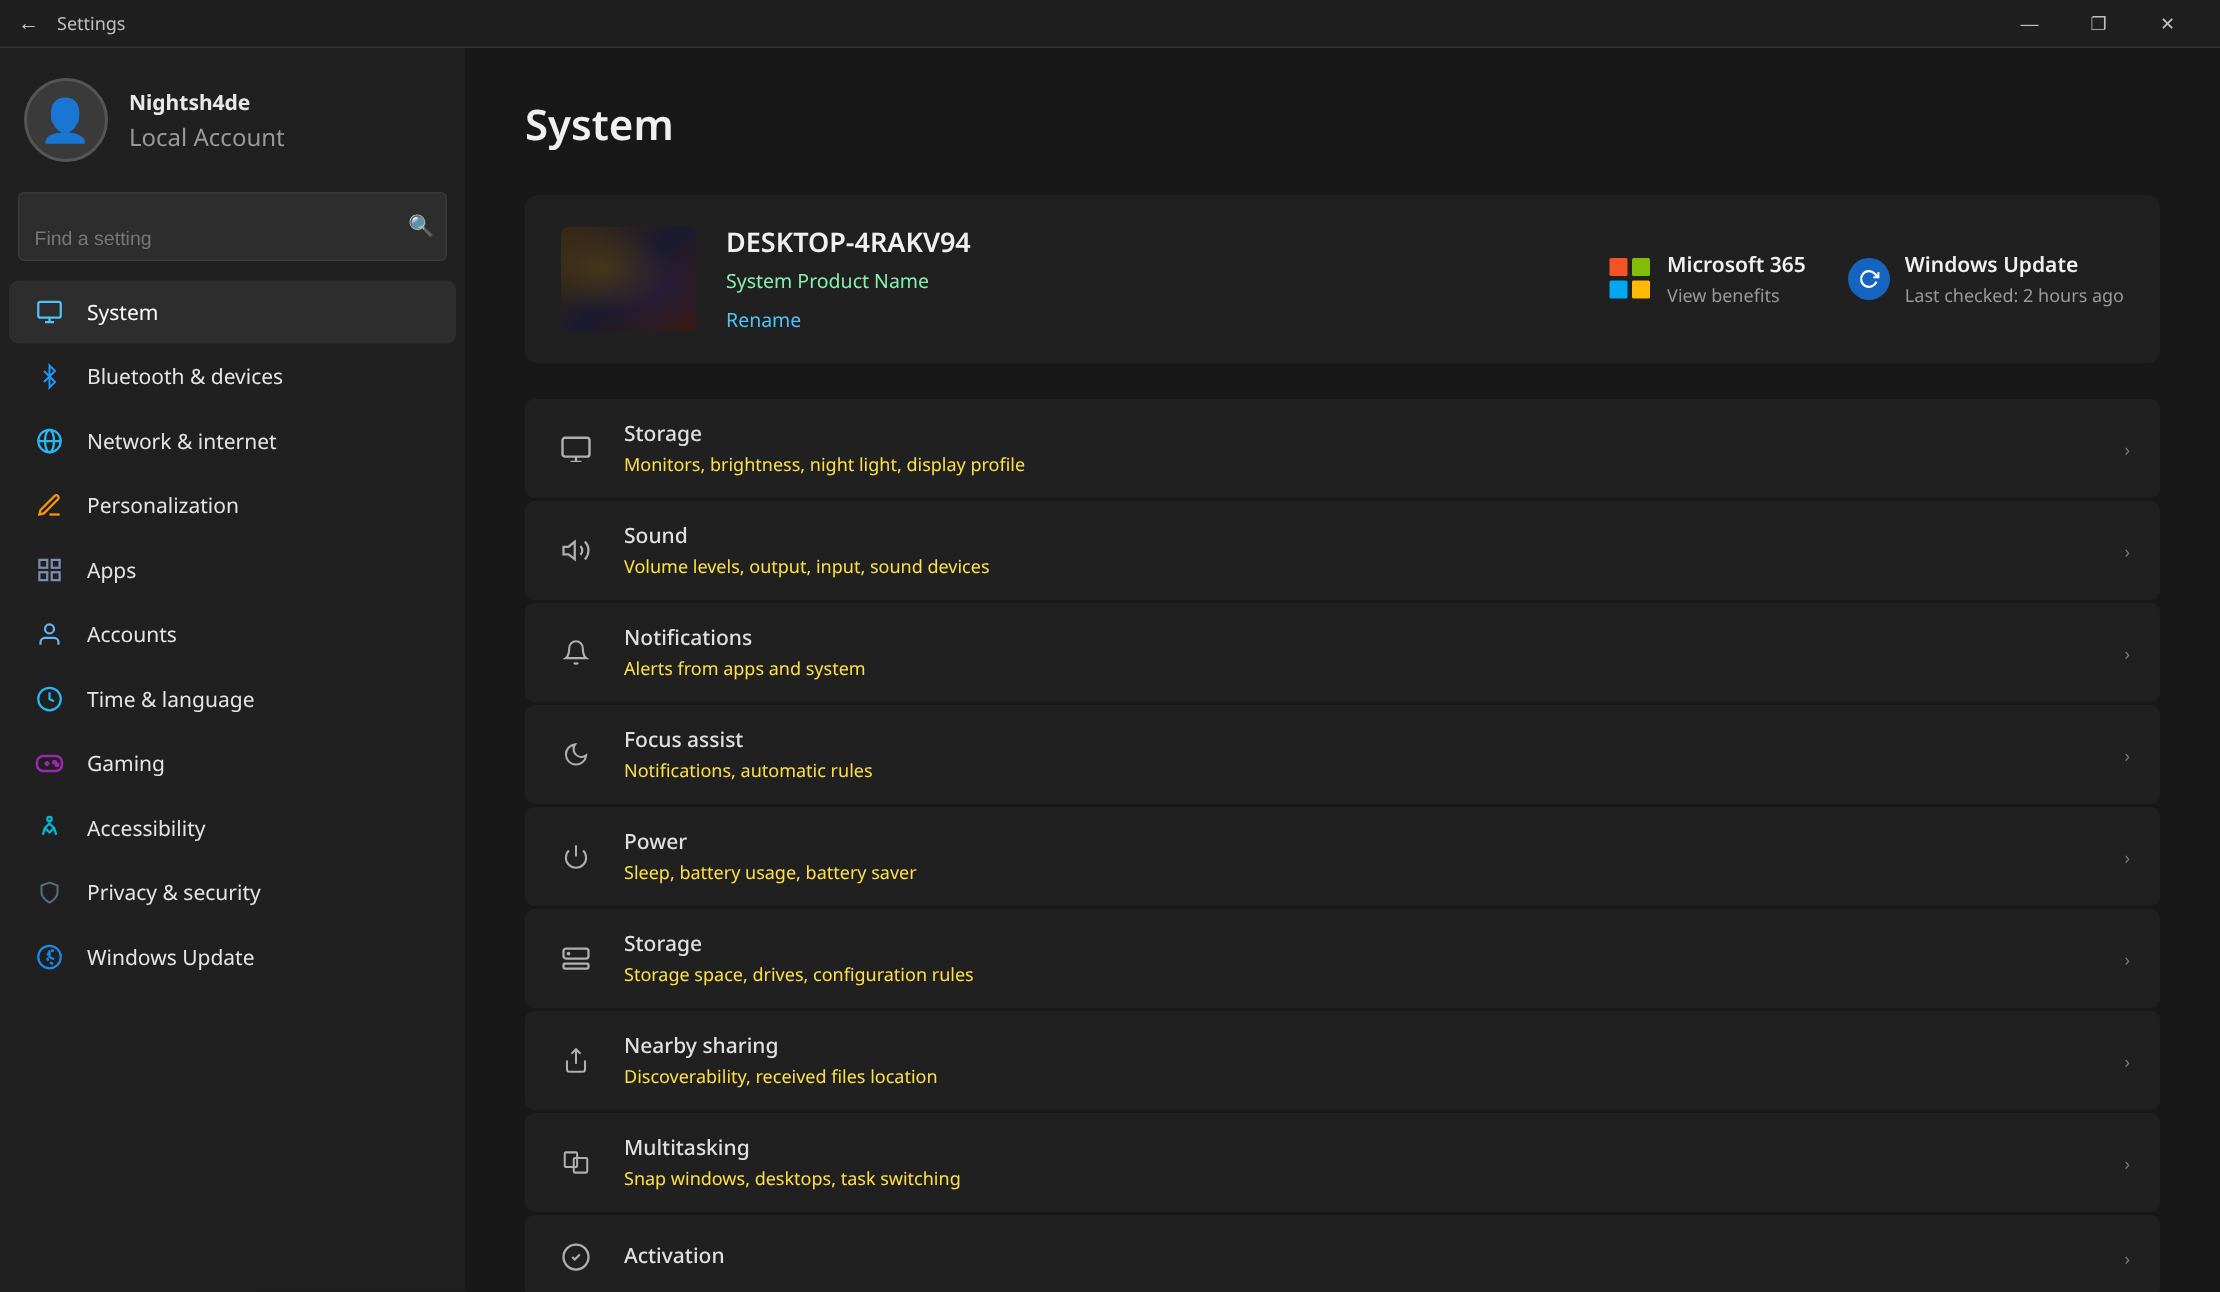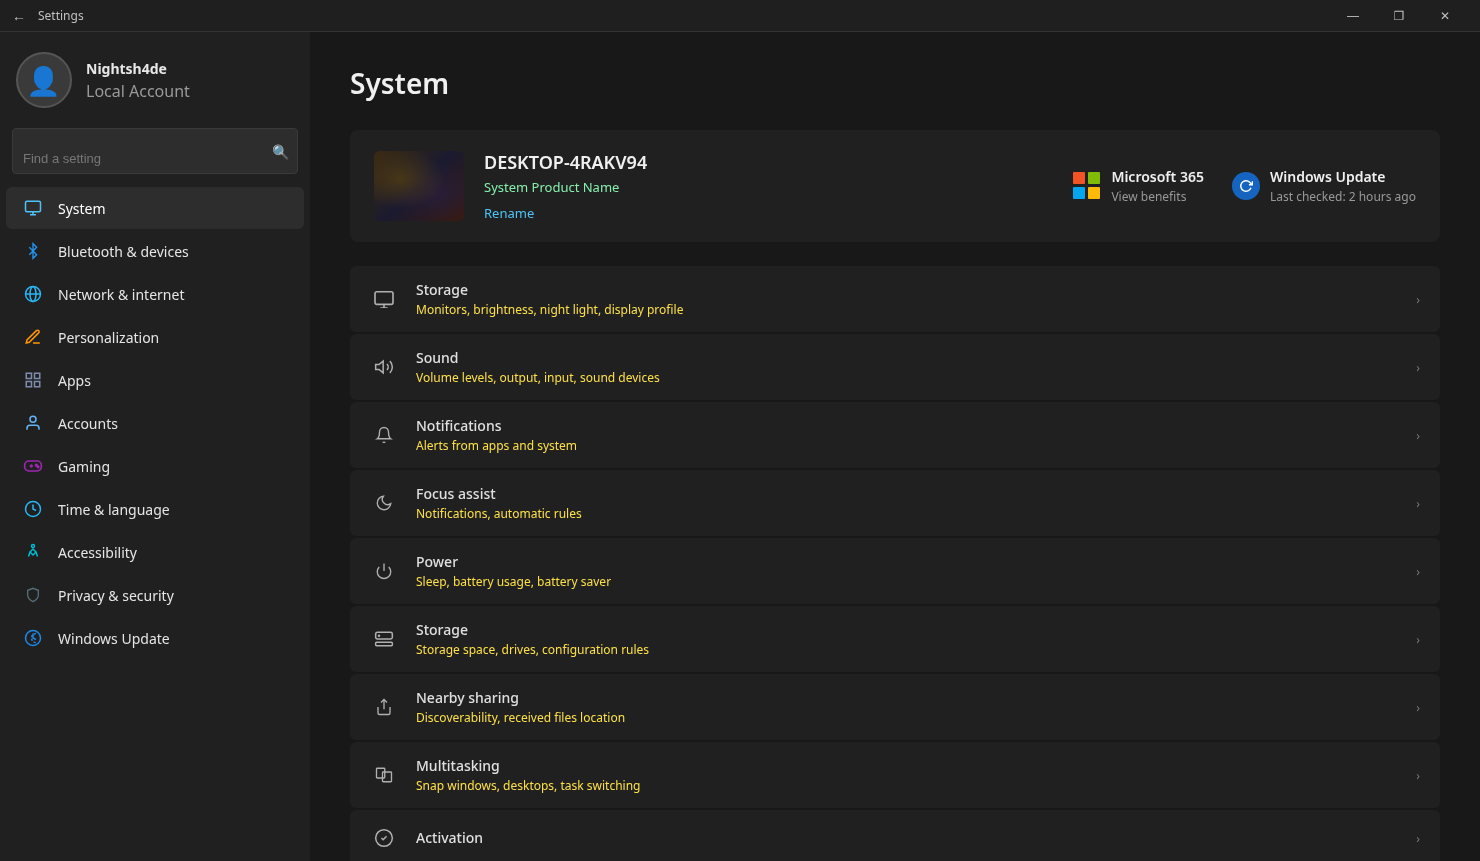--- a/index.html
+++ b/index.html
@@ -380,39 +380,39 @@
       <div class="nav-item">
         <div class="nav-icon icon-accounts">
           <svg width="18" height="18" viewBox="0 0 24 24" fill="none" stroke="#64b5f6" stroke-width="2">
               <path d="M20 21v-2a4 4 0 00-4-4H8a4 4 0 00-4 4v2"></path>
               <circle cx="12" cy="7" r="4"></circle>
             </svg>
         </div>
         <span>Accounts</span>
       </div>
       <div class="nav-item">
+        <div class="nav-icon icon-time">
+          <svg width="18" height="18" viewBox="0 0 24 24" fill="none" stroke="#29b6f6" stroke-width="2">
+              <circle cx="12" cy="12" r="10"></circle>
+              <polyline points="12 6 12 12 16 14"></polyline>
+            </svg>
+        </div>
+        <span>Time &amp; language</span>
+      </div>
+      <div class="nav-item">
         <div class="nav-icon icon-gaming">
           <svg width="20" height="16" viewBox="0 0 24 18" fill="none" stroke="#9c27b0" stroke-width="2">
               <rect x="2" y="3" width="20" height="12" rx="5"></rect>
               <line x1="8" y1="9" x2="12" y2="9"></line>
               <line x1="10" y1="7" x2="10" y2="11"></line>
               <circle cx="16" cy="8" r="1" fill="#9c27b0"></circle>
               <circle cx="18" cy="10" r="1" fill="#9c27b0"></circle>
             </svg>
         </div>
         <span>Gaming</span>
-      </div>
-      <div class="nav-item">
-        <div class="nav-icon icon-time">
-          <svg width="18" height="18" viewBox="0 0 24 24" fill="none" stroke="#29b6f6" stroke-width="2">
-              <circle cx="12" cy="12" r="10"></circle>
-              <polyline points="12 6 12 12 16 14"></polyline>
-            </svg>
-        </div>
-        <span>Time &amp; language</span>
       </div>
       <div class="nav-item">
         <div class="nav-icon icon-accessibility">
           <svg width="18" height="18" viewBox="0 0 24 24" fill="none" stroke="#00bcd4" stroke-width="2">
               <circle cx="12" cy="4" r="2"></circle>
               <path d="M12 8l-4 4 4 4 4-4z"></path>
               <path d="M8 12l-2 6"></path>
               <path d="M16 12l2 6"></path>
             </svg>
         </div>

